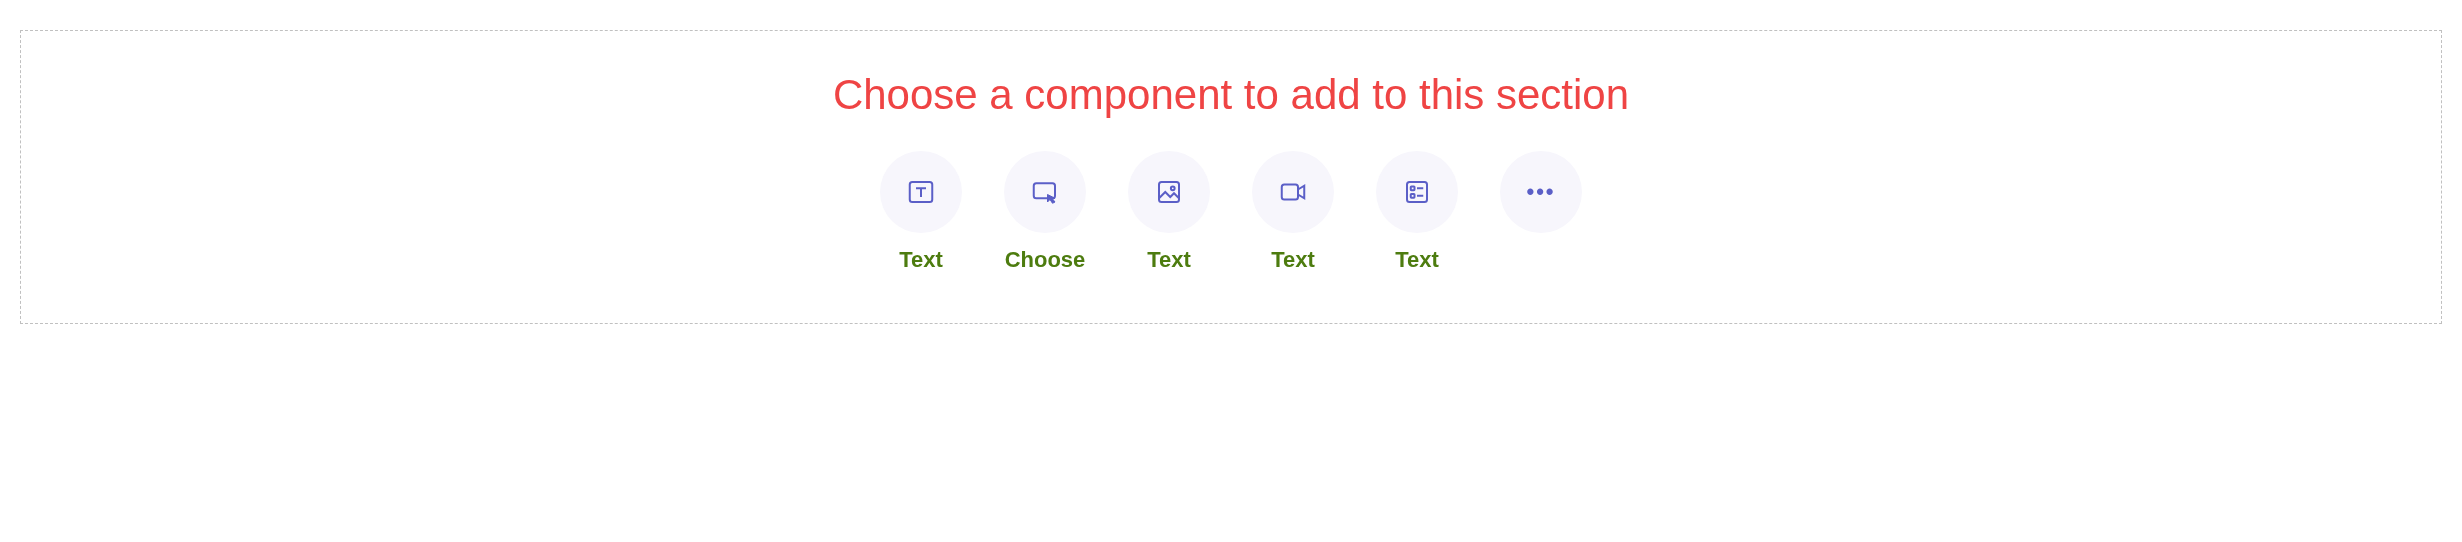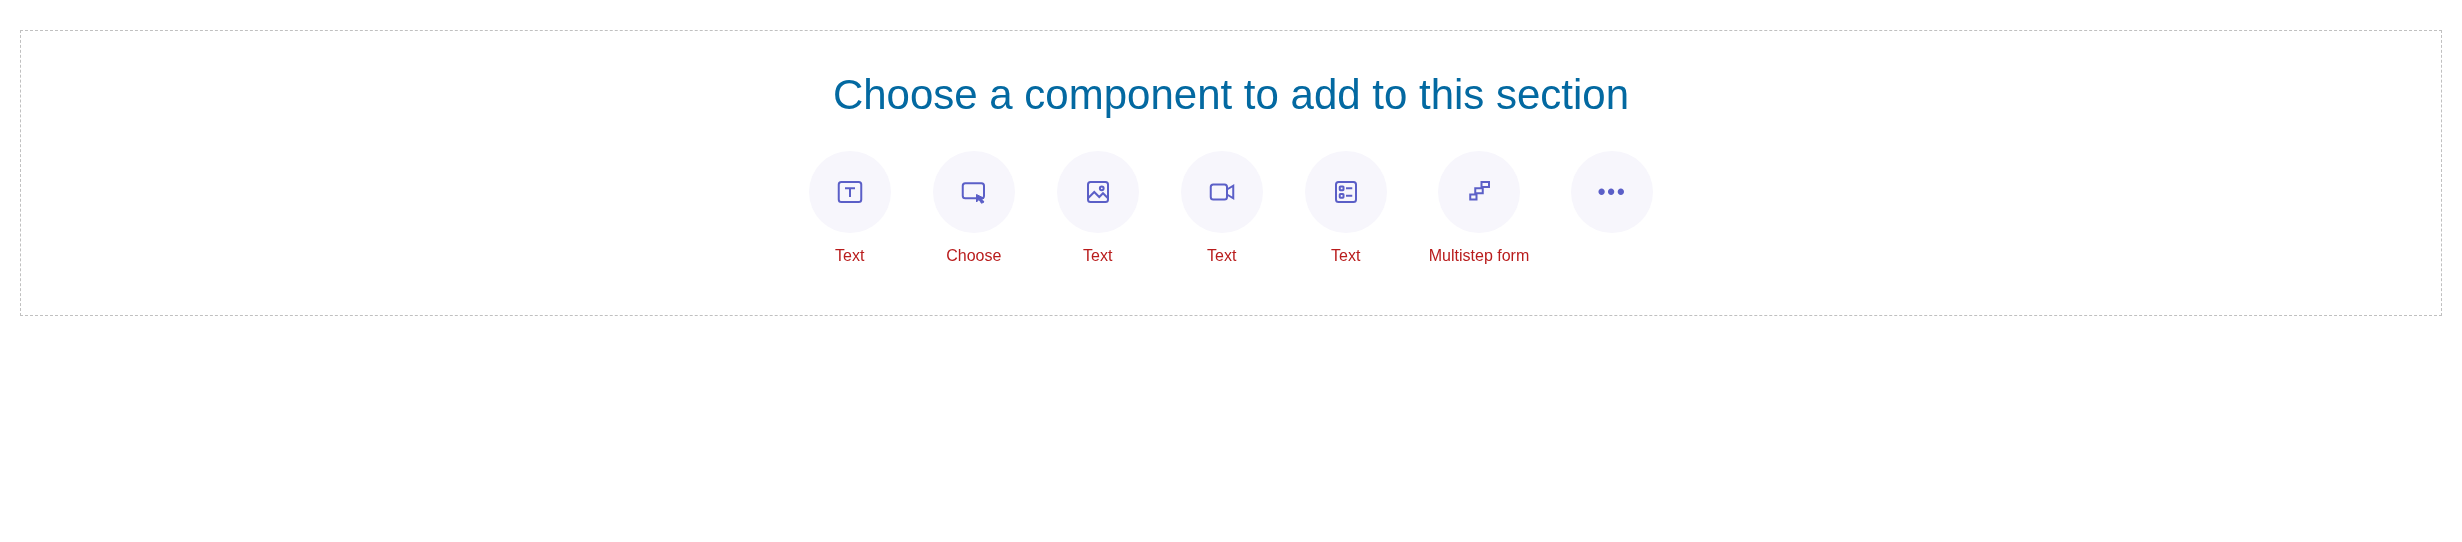--- a/index.html
+++ b/index.html
@@ -13,21 +13,21 @@
       padding: 30px 20px;
     }
     .section-container {
       border: 1.5px dashed #c0c0c0;
       padding: 40px 30px 50px;
       text-align: center;
     }
     .section-title {
       font-size: 42px;
       font-weight: 400;
-      color: #0369a1;
+      color: #ef4444;
       margin-bottom: 32px;
     }
     .component-row {
       display: flex;
       justify-content: center;
       gap: 42px;
       flex-wrap: nowrap;
     }
     .component-item {
       display: flex;
@@ -44,23 +44,23 @@
       display: flex;
       align-items: center;
       justify-content: center;
       margin-bottom: 14px;
     }
     .icon-circle svg {
       width: 30px;
       height: 30px;
     }
     .component-label {
-      font-size: 16px;
-      color: #b91c1c;
-      font-weight: 400;
+      font-size: 22px;
+      color: #4d7c0f;
+      font-weight: 700;
     }
     .more-dots {
       font-size: 22px;
       color: #5b5fc7;
       letter-spacing: 2px;
       font-weight: 700;
     }
   </style>
 </head>
 <body>
@@ -119,28 +119,20 @@
           <rect x="4" y="4" width="16" height="16" rx="2"></rect>
           <rect x="7" y="7.5" width="3" height="3" rx="0.5"></rect>
           <line x1="12" y1="9" x2="17" y2="9"></line>
           <rect x="7" y="13.5" width="3" height="3" rx="0.5"></rect>
           <line x1="12" y1="15" x2="17" y2="15"></line>
         </svg>
       </div>
       <span class="component-label">Text</span>
     </div>
 
-    <div class="component-item">
-      <div class="icon-circle">
-        <svg viewBox="0 0 24 24" fill="none" stroke="#5b5fc7" stroke-width="1.6">
-          <path d="M5 18 H10 V13 H15 V8 H20 V4 H14 V9 H9 V14 H5 Z"></path>
-        </svg>
-      </div>
-      <span class="component-label">Multistep form</span>
-    </div>
 
     <div class="component-item">
       <div class="icon-circle">
         <span class="more-dots">•••</span>
       </div>
     </div>
 
   </div>
 </div>
 

